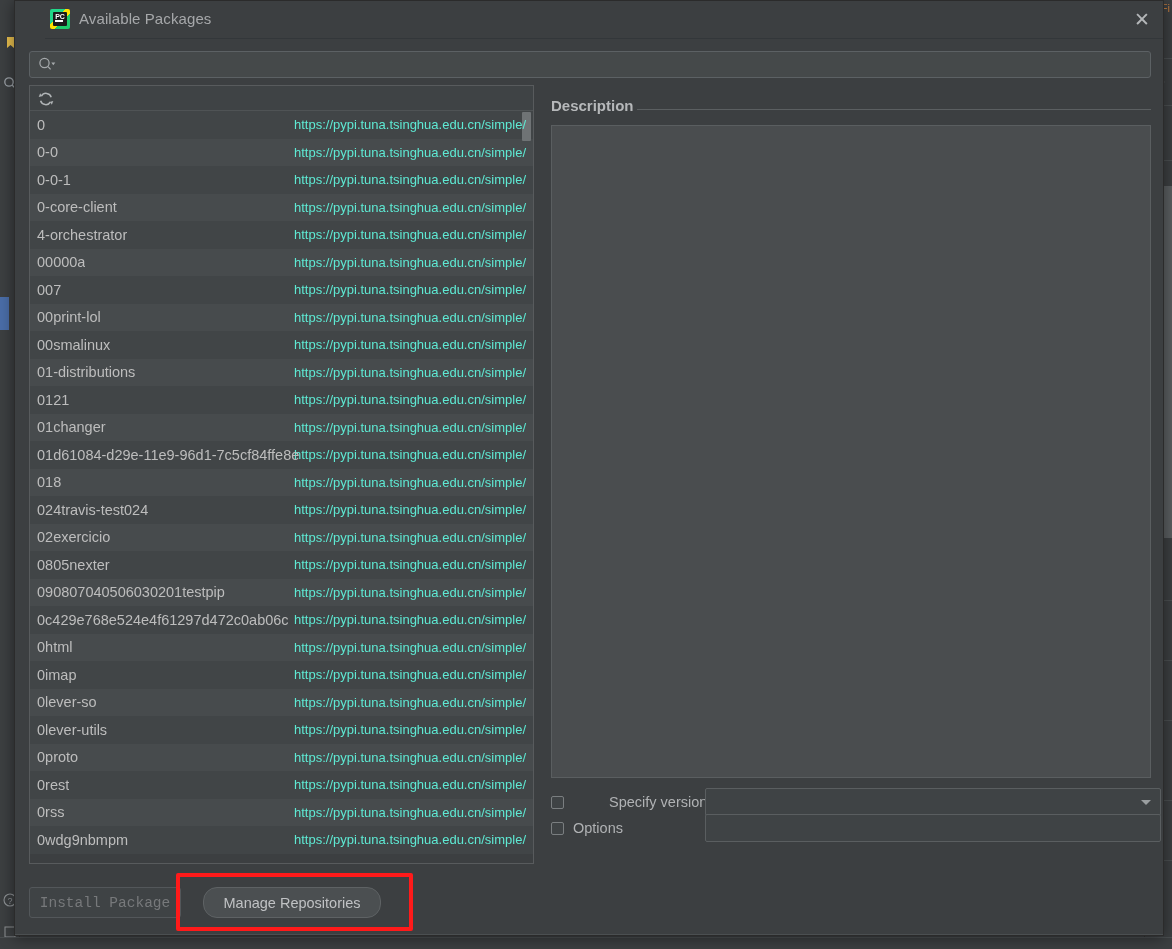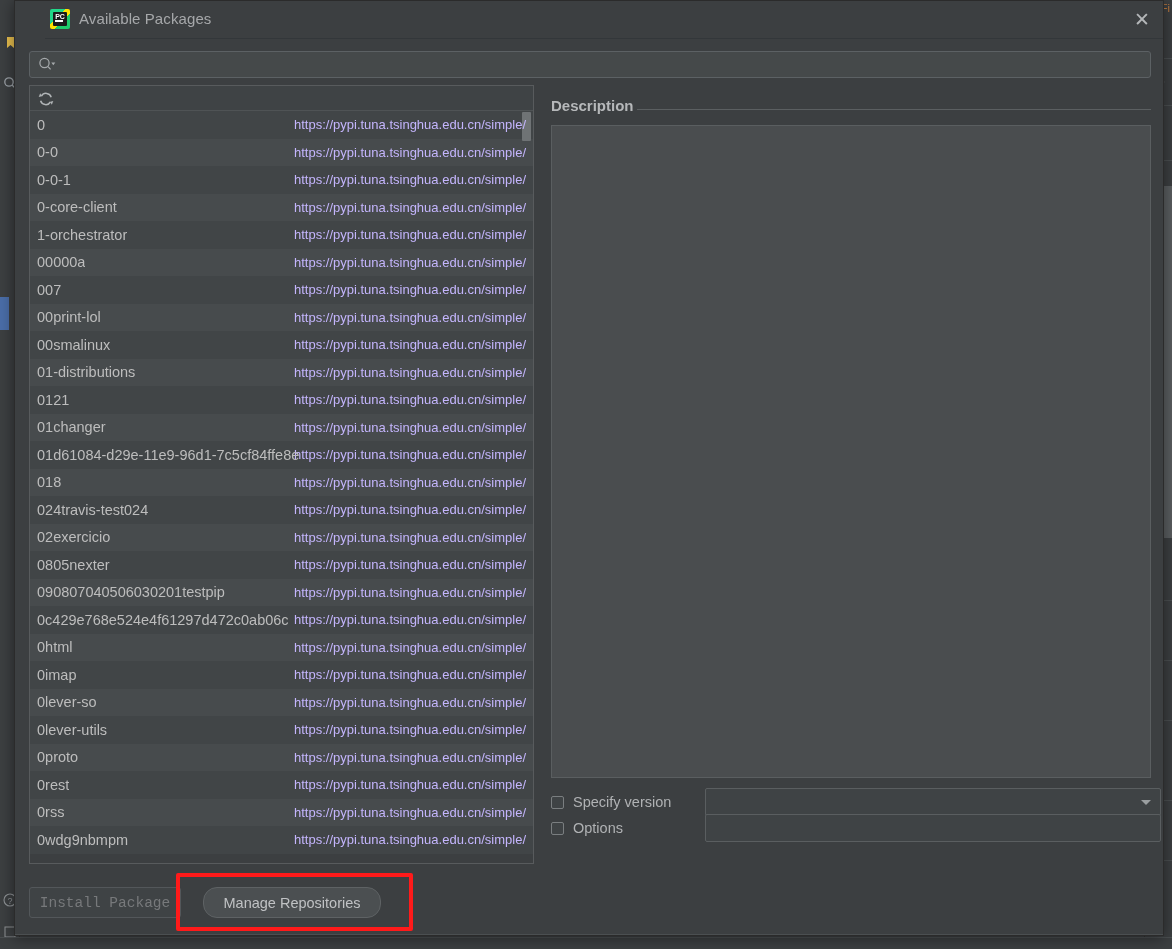--- a/index.html
+++ b/index.html
@@ -153,21 +153,21 @@
   .pkg-row.even { background: #474b4d; }
   .pkg-name {
     color: #bdbdbd; font-size: 14.5px;
     white-space: nowrap; overflow: hidden;
     flex: 0 0 auto; max-width: 320px;
     z-index: 2;
     position: relative;
   }
   .pkg-url {
     position: absolute; right: 7px; top: 0; height: 27.5px; line-height: 27.5px;
-    color: #c4b5fd; font-size: 13px; white-space: nowrap;
+    color: #5eead4; font-size: 13px; white-space: nowrap;
     z-index: 1;
   }
   .list-vscroll {
     position: absolute; right: 1px; top: 26px; width: 11px; bottom: 1px;
     background: transparent;
   }
   .list-vthumb {
     position: absolute; left: 1px; top: 0; width: 9px; height: 29px;
     background: #6f7375; border-radius: 1px;
   }
@@ -189,21 +189,21 @@
     width: 600px; height: 653px;
     background: #4a4d4f;
     border: 1px solid #5a5e60;
   }
 
   .opt-row {
     position: absolute; left: 536px; height: 28px;
     width: 600px;
     display: flex; align-items: center;
   }
-  #specify-row { top: 787px; }
+  #specify-row { top: 787px; gap: 36px; }
   #options-row { top: 813px; }
   .opt-check {
     width: 13px; height: 13px;
     border: 1px solid #7a7e80; background: #3f4345;
     border-radius: 2px;
     flex: 0 0 auto;
     cursor: pointer;
   }
   .opt-label {
     margin-left: 9px; color: #b0b2b4; font-size: 14.5px;
@@ -371,21 +371,21 @@
           <div class="pkg-row odd">
             <span class="pkg-url">https://pypi.tuna.tsinghua.edu.cn/simple/</span>
             <span class="pkg-name">0-0-1</span>
           </div>
           <div class="pkg-row even">
             <span class="pkg-url">https://pypi.tuna.tsinghua.edu.cn/simple/</span>
             <span class="pkg-name">0-core-client</span>
           </div>
           <div class="pkg-row odd">
             <span class="pkg-url">https://pypi.tuna.tsinghua.edu.cn/simple/</span>
-            <span class="pkg-name">1-orchestrator</span>
+            <span class="pkg-name">4-orchestrator</span>
           </div>
           <div class="pkg-row even">
             <span class="pkg-url">https://pypi.tuna.tsinghua.edu.cn/simple/</span>
             <span class="pkg-name">00000a</span>
           </div>
           <div class="pkg-row odd">
             <span class="pkg-url">https://pypi.tuna.tsinghua.edu.cn/simple/</span>
             <span class="pkg-name">007</span>
           </div>
           <div class="pkg-row even">

